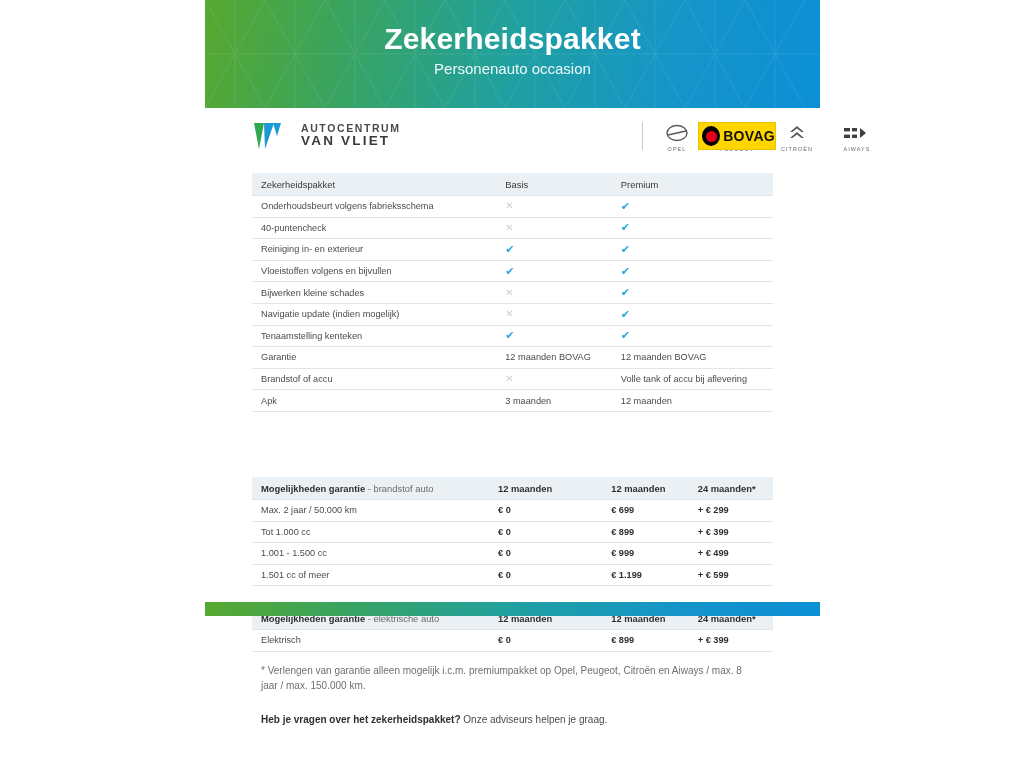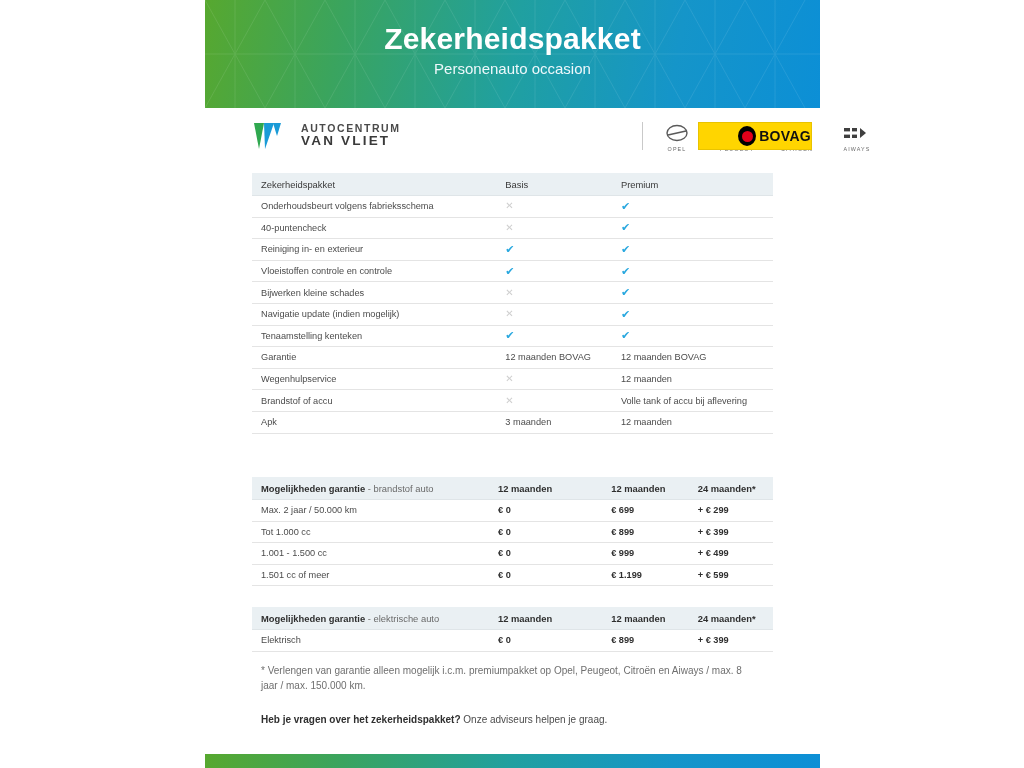--- a/index.html
+++ b/index.html
@@ -12,21 +12,21 @@
     height: 768px;
     font-family: "Liberation Sans", sans-serif;
     color: #3c3c3c;
     overflow: hidden;
     position: relative;
   }
   .page {
     position: absolute;
     left: 0; top: 0;
     width: 1024px;
-    height: 768px;
+    height: 616px;
     background: #ffffff;
   }
 
   
   .header-band {
     position: absolute;
     left: 205px;
     top: 0;
     width: 615px;
     height: 108px;
@@ -127,21 +127,20 @@
   .bovag {
     position: absolute;
     left: 446px;
     top: 2px;
     width: 76px;
     height: 26px;
     background: #ffd500;
     border: 1px solid #e9c300;
     display: flex;
     align-items: center;
-    padding-left: 36px;
   }
   .bovag .circ {
     width: 20px; height: 20px;
     border-radius: 50%;
     background: #000000;
     margin-left: 3px;
     position: relative;
     display: flex;
     align-items: center;
     justify-content: center;
@@ -370,21 +369,21 @@
           <td class="c0">40-puntencheck</td>
           <td class="c1"><span class="xmk">✕</span></td>
           <td class="c2"><span class="chk">✔</span></td>
         </tr>
         <tr class="row-sep">
           <td class="c0">Reiniging in- en exterieur</td>
           <td class="c1"><span class="chk">✔</span></td>
           <td class="c2"><span class="chk">✔</span></td>
         </tr>
         <tr class="row-sep">
-          <td class="c0">Vloeistoffen controle en controle</td>
+          <td class="c0">Vloeistoffen volgens en bijvullen</td>
           <td class="c1"><span class="chk">✔</span></td>
           <td class="c2"><span class="chk">✔</span></td>
         </tr>
         <tr class="row-sep">
           <td class="c0">Bijwerken kleine schades</td>
           <td class="c1"><span class="xmk">✕</span></td>
           <td class="c2"><span class="chk">✔</span></td>
         </tr>
         <tr class="row-sep">
           <td class="c0">Navigatie update (indien mogelijk)</td>
@@ -393,25 +392,20 @@
         </tr>
         <tr class="row-sep">
           <td class="c0">Tenaamstelling kenteken</td>
           <td class="c1"><span class="chk">✔</span></td>
           <td class="c2"><span class="chk">✔</span></td>
         </tr>
         <tr class="row-sep">
           <td class="c0">Garantie</td>
           <td class="c1">12 maanden BOVAG</td>
           <td class="c2">12 maanden BOVAG</td>
-        </tr>
-        <tr class="row-sep">
-          <td class="c0">Wegenhulpservice</td>
-          <td class="c1"><span class="xmk">✕</span></td>
-          <td class="c2">12 maanden</td>
         </tr>
         <tr class="row-sep">
           <td class="c0">Brandstof of accu</td>
           <td class="c1"><span class="xmk">✕</span></td>
           <td class="c2">Volle tank of accu bij aflevering</td>
         </tr>
         <tr class="row-sep">
           <td class="c0">Apk</td>
           <td class="c1">3 maanden</td>
           <td class="c2">12 maanden</td>

